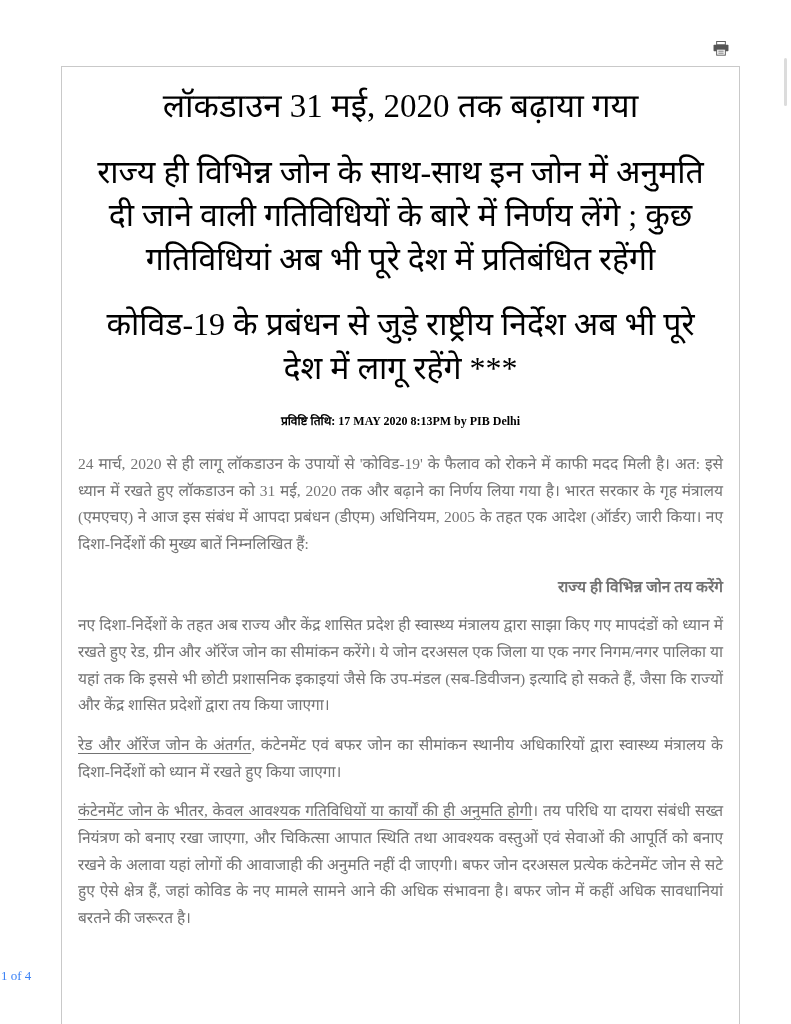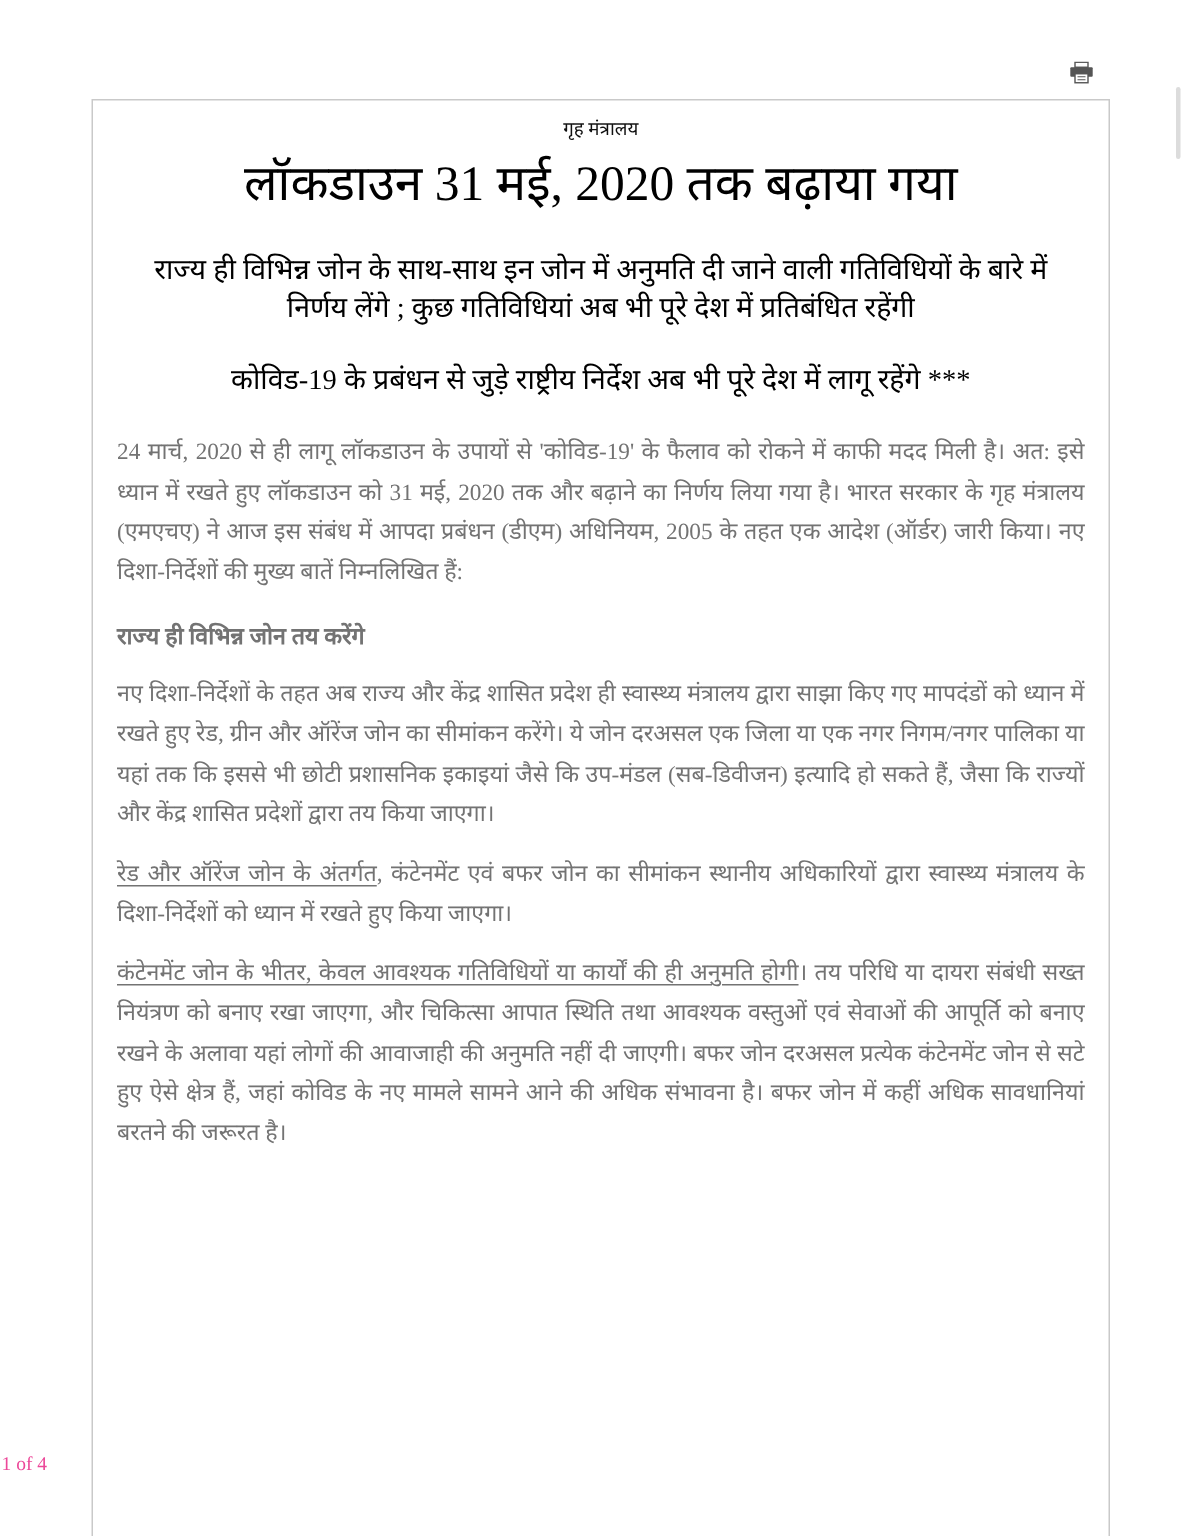--- a/index.html
+++ b/index.html
@@ -56,21 +56,21 @@
     text-align: center;
     font-size: 33px;
     font-weight: 400;
     line-height: 1.32;
     margin: 8px 0 22px 0;
     color: #000;
   }
 
   .subhead {
     text-align: center;
-    font-size: 19px;
+    font-size: 32px;
     font-weight: 400;
     line-height: 1.36;
     margin: 0 14px 22px 14px;
     color: #000;
   }
 
   .subhead.last { margin-bottom: 28px; }
 
   .posted {
     text-align: center;
@@ -83,32 +83,32 @@
   .body {
     font-size: 15.5px;
     line-height: 1.72;
     text-align: justify;
     margin-bottom: 13px;
     color: #737373;
   }
 
   .section-head {
     font-weight: 700;
-    text-align: left;
+    text-align: right;
     margin: 16px 0 12px 0;
   }
 
   .u { text-decoration: underline; text-underline-offset: 3px; }
 
   .page-indicator {
     position: absolute;
     left: 1px;
     top: 968px;
     font-size: 13px;
-    color: #ec4899;
+    color: #3b82f6;
   }
 </style>
 </head>
 <body>
 
 <div class="viewport">
 
   <div class="print-icon">
     <svg width="16" height="15" viewBox="0 0 24 22" xmlns="http://www.w3.org/2000/svg">
       <rect x="5.5" y="0.5" width="13" height="5" fill="#ffffff" stroke="#555" stroke-width="1.4"></rect>
@@ -116,27 +116,27 @@
       <rect x="5.5" y="12" width="13" height="9" fill="#ffffff" stroke="#555" stroke-width="1.4"></rect>
       <line x1="8" y1="15" x2="16" y2="15" stroke="#555" stroke-width="1.2"></line>
       <line x1="8" y1="18" x2="16" y2="18" stroke="#555" stroke-width="1.2"></line>
     </svg>
   </div>
 
   <div class="scroll-thumb"></div>
 
   <div class="doc-panel">
 
-    <div class="ministry">गृह मंत्रालय</div>
 
     <h1 class="headline">लॉकडाउन 31 मई, 2020 तक बढ़ाया गया</h1>
 
     <h2 class="subhead">राज्य ही विभिन्न जोन के साथ-साथ इन जोन में अनुमति दी जाने वाली गतिविधियों के बारे में निर्णय लेंगे ; कुछ गतिविधियां अब भी पूरे देश में प्रतिबंधित रहेंगी</h2>
     <h2 class="subhead">कोविड-19 के प्रबंधन से जुड़े राष्ट्रीय निर्देश अब भी पूरे देश में लागू रहेंगे ***</h2>
 
+    <div class="posted">प्रविष्टि तिथि: 17 MAY 2020 8:13PM by PIB Delhi</div>
 
     <p class="body">24 मार्च, 2020 से ही लागू लॉकडाउन के उपायों से 'कोविड-19' के फैलाव को रोकने में काफी मदद मिली है। अत: इसे ध्यान में रखते हुए लॉकडाउन को 31 मई, 2020 तक और बढ़ाने का निर्णय लिया गया है। भारत सरकार के गृह मंत्रालय (एमएचए) ने आज इस संबंध में आपदा प्रबंधन (डीएम) अधिनियम, 2005 के तहत एक आदेश (ऑर्डर) जारी किया। नए दिशा-निर्देशों की मुख्य बातें निम्नलिखित हैं:</p>
 
     <p class="body section-head">राज्य ही विभिन्न जोन तय करेंगे</p>
 
     <p class="body">नए दिशा-निर्देशों के तहत अब राज्य और केंद्र शासित प्रदेश ही स्वास्थ्य मंत्रालय द्वारा साझा किए गए मापदंडों को ध्यान में रखते हुए रेड, ग्रीन और ऑरेंज जोन का सीमांकन करेंगे। ये जोन दरअसल एक जिला या एक नगर निगम/नगर पालिका या यहां तक कि इससे भी छोटी प्रशासनिक इकाइयां जैसे कि उप-मंडल (सब-डिवीजन) इत्यादि हो सकते हैं, जैसा कि राज्यों और केंद्र शासित प्रदेशों द्वारा तय किया जाएगा।</p>
 
     <p class="body"><span class="u">रेड और ऑरेंज जोन के अंतर्गत</span><span>, कंटेनमेंट एवं बफर जोन का सीमांकन स्थानीय अधिकारियों द्वारा स्वास्थ्य मंत्रालय के दिशा-निर्देशों को ध्यान में रखते हुए किया जाएगा।</span></p>
 
     <p class="body"><span class="u">कंटेनमेंट जोन के भीतर, केवल आवश्यक गतिविधियों या कार्यों की ही अनुमति होगी</span><span>। तय परिधि या दायरा संबंधी सख्त नियंत्रण को बनाए रखा जाएगा, और चिकित्सा आपात स्थिति तथा आवश्यक वस्तुओं एवं सेवाओं की आपूर्ति को बनाए रखने के अलावा यहां लोगों की आवाजाही की अनुमति नहीं दी जाएगी। बफर जोन दरअसल प्रत्येक कंटेनमेंट जोन से सटे हुए ऐसे क्षेत्र हैं, जहां कोविड के नए मामले सामने आने की अधिक संभावना है। बफर जोन में कहीं अधिक सावधानियां बरतने की जरूरत है।</span></p>

